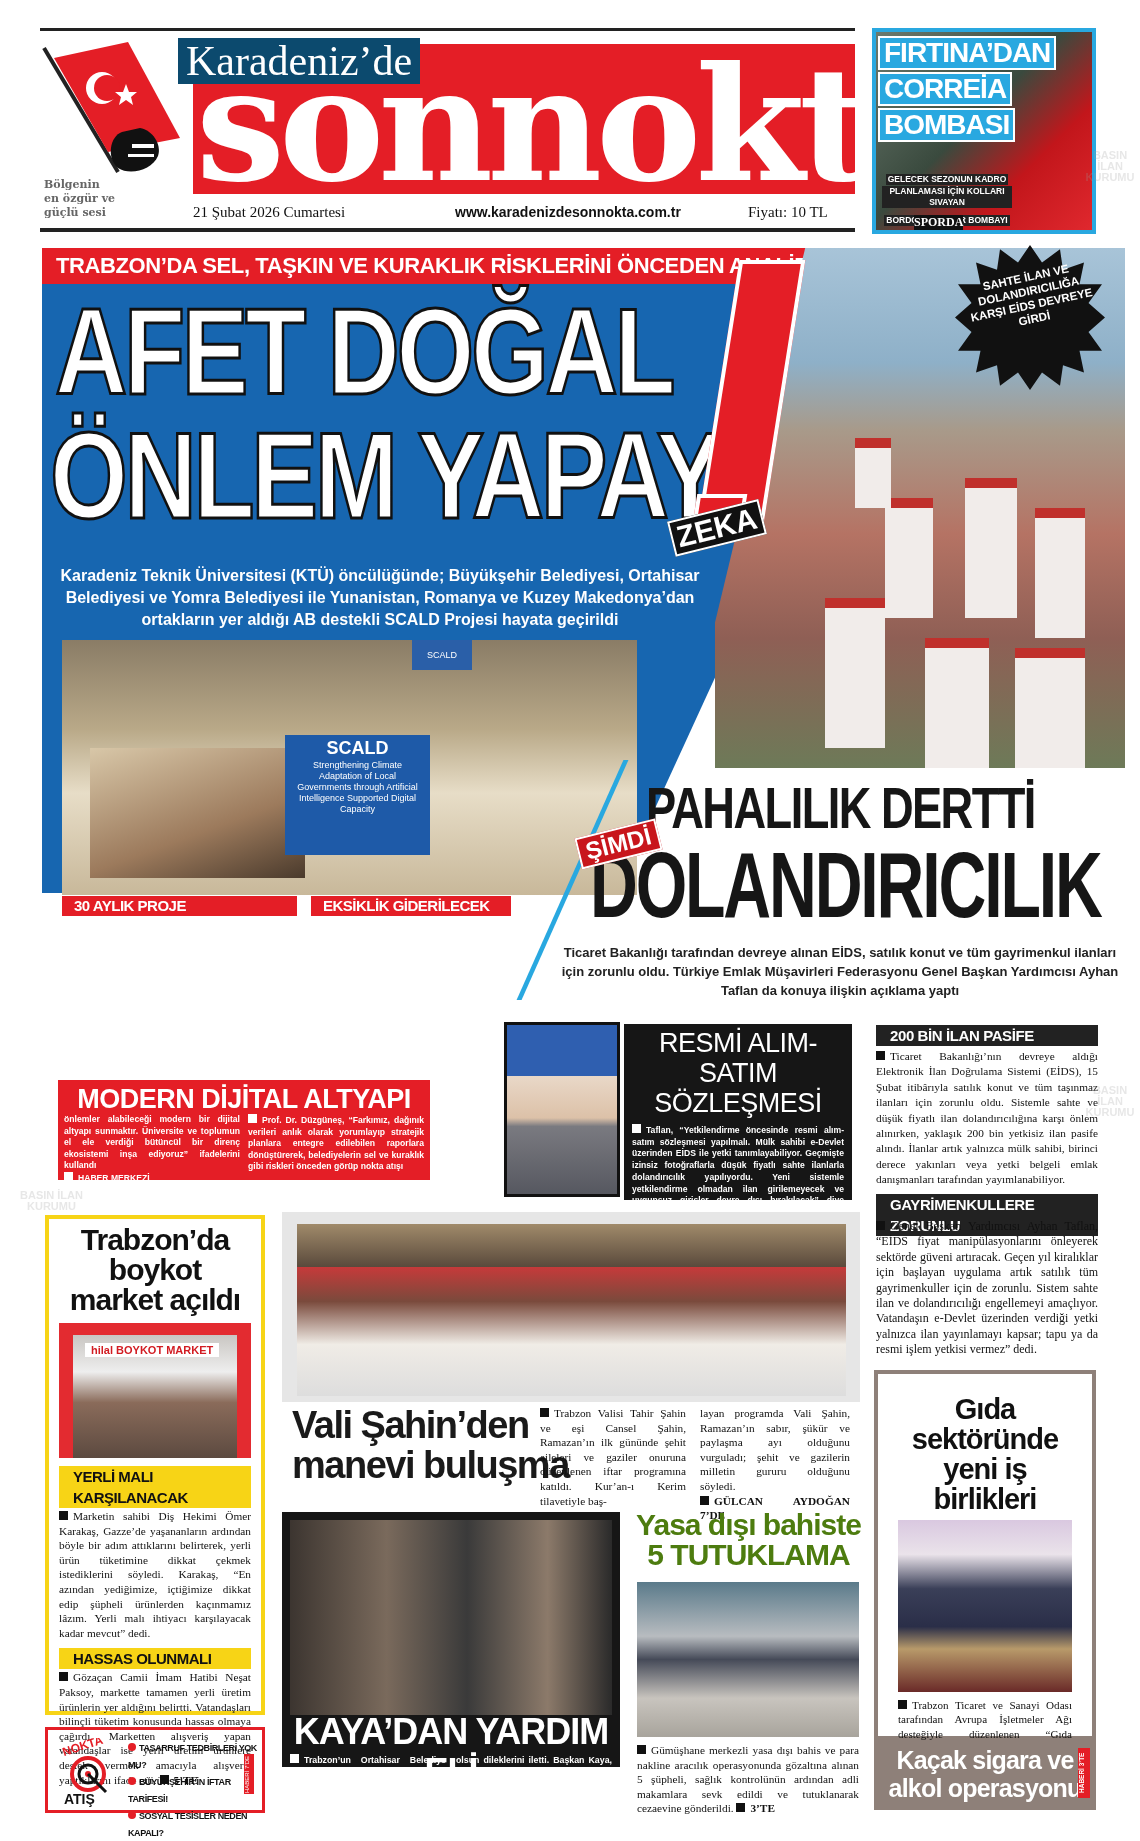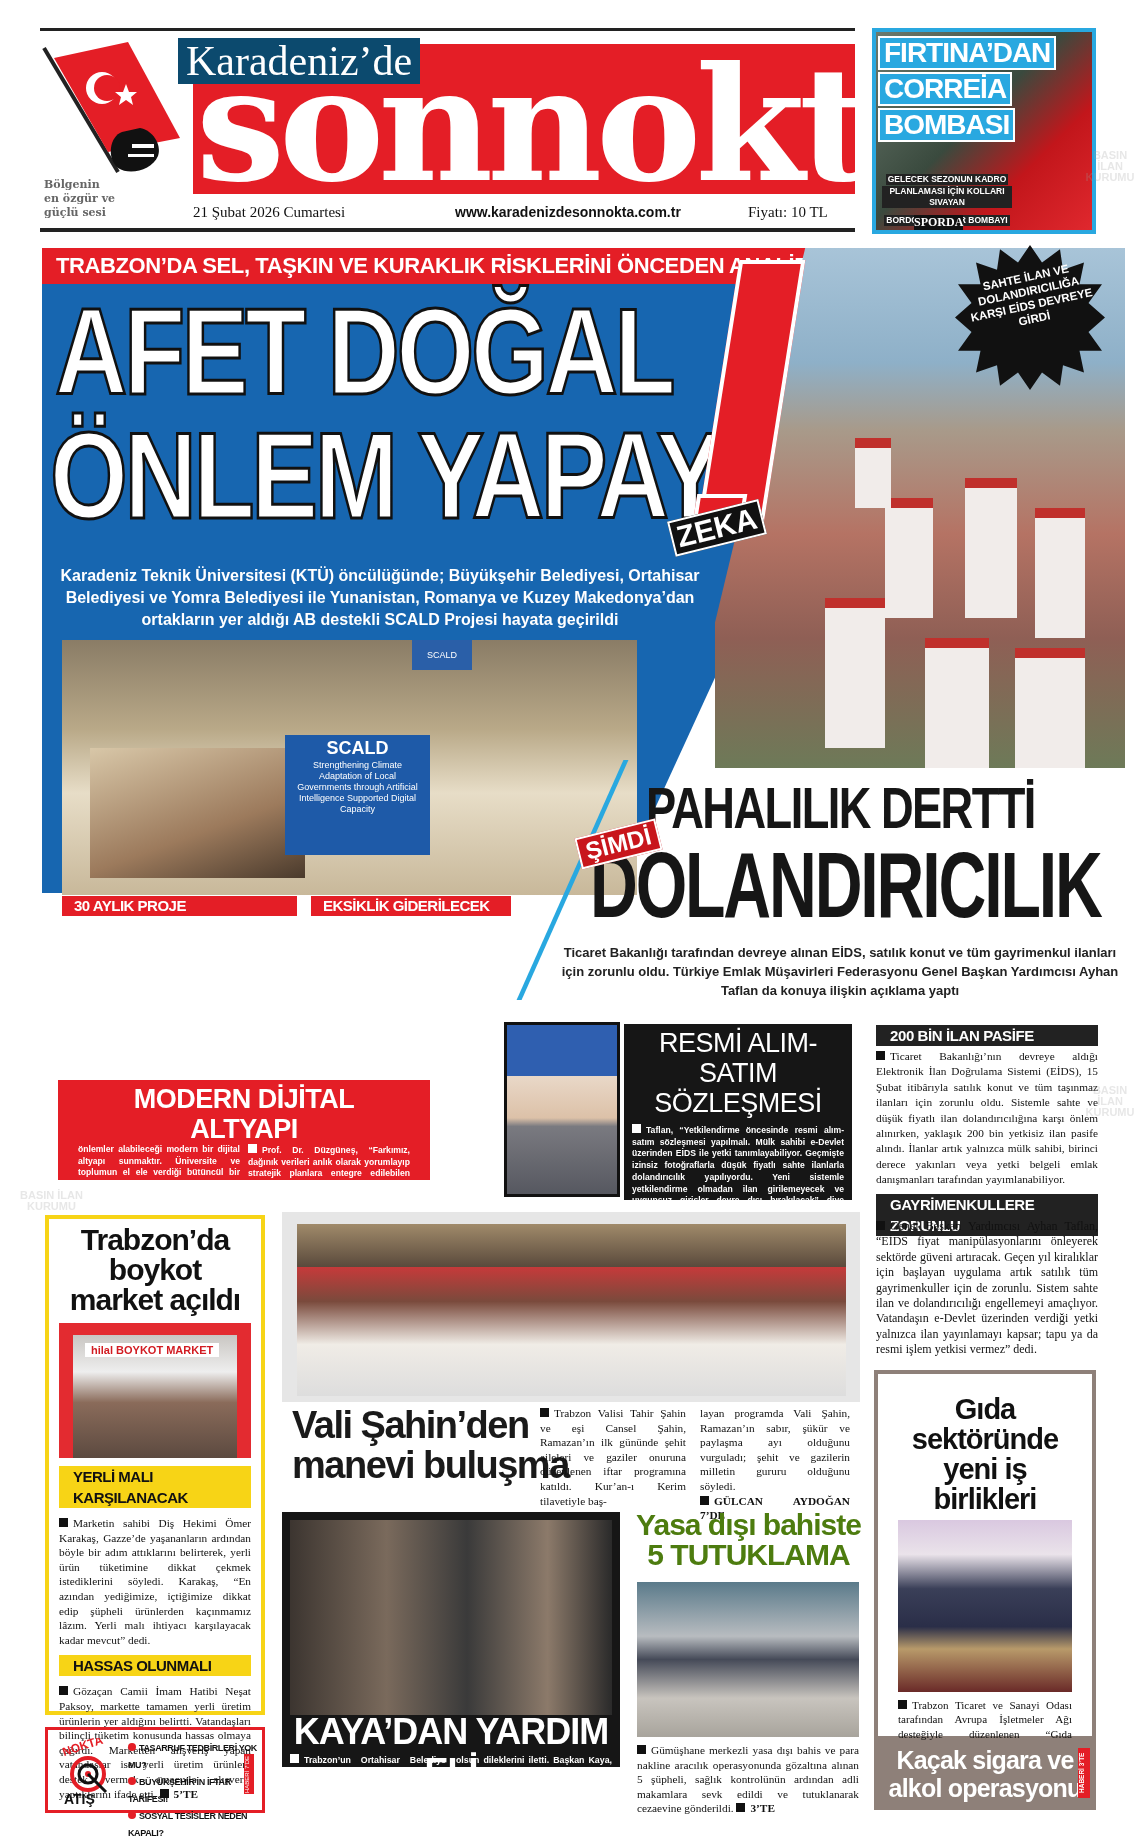--- a/index.html
+++ b/index.html
@@ -40,21 +40,21 @@
 #photo1{left:62px;top:640px;width:575px;height:255px;background:linear-gradient(180deg,#8a7c66 0%,#b9a988 35%,#e7ddc7 60%,#c8b89a 100%)}
 #photo1 .scald{position:absolute;left:350px;top:0;width:60px;height:30px;background:#2a5fa8;color:#fff;font-size:9px;text-align:center;line-height:30px}
 #photo1b{left:90px;top:748px;width:215px;height:130px;background:linear-gradient(160deg,#d8c7a8,#9c7a5c 60%,#4a3a2c)}
 #photo1c{left:285px;top:735px;width:145px;height:120px;background:#1e5aa8;color:#fff;font-size:9px;padding:8px;text-align:center;line-height:11px}
 #photo1c b{font-size:18px;display:block;margin-bottom:6px}
 .sub-red{background:#e41e26;color:#fff;font-weight:700;font-size:15px;line-height:20px;padding-left:12px;letter-spacing:-0.5px}
 #h30{left:62px;top:896px;width:235px}
 #hEks{left:311px;top:896px;width:200px}
 #col30{left:62px;top:918px;width:238px;color:#fff;font-weight:700;font-size:10.5px;line-height:15.6px}
 #colEks{left:311px;top:918px;width:222px;color:#fff;font-weight:700;font-size:10.5px;line-height:15.6px}
-#modern{left:58px;top:1080px;width:372px;height:100px;background:#e41e26;color:#fff;padding:4px 20px}
+#modern{left:58px;top:1080px;width:372px;height:100px;background:#e41e26;color:#fff;padding:4px 6px}
 #modern h2{font-weight:900;font-size:27px;line-height:30px;text-align:center;letter-spacing:-0.5px}
 #modern .cols{display:flex;gap:8px;font-size:8.6px;font-weight:700;line-height:11.6px}
 #modern .cols div{flex:1}
 
 #city{left:715px;top:248px;width:410px;height:520px;background:linear-gradient(180deg,#a8c4d8 0%,#8eb0c8 22%,#a89a8a 35%,#b57364 55%,#8f5f55 75%,#6d7a58 100%);clip-path:polygon(22% 0,100% 0,100% 100%,0 100%,0 72%)}
 .bld{position:absolute;background:#f1ecea;border-top:10px solid #c0302c}
 #burst{left:955px;top:245px;width:150px;height:145px;background:#111;clip-path:polygon(50% 0,58% 12%,70% 3%,72% 17%,86% 12%,83% 27%,98% 27%,89% 40%,100% 50%,89% 60%,98% 73%,83% 73%,86% 88%,72% 83%,70% 97%,58% 88%,50% 100%,42% 88%,30% 97%,28% 83%,14% 88%,17% 73%,2% 73%,11% 60%,0 50%,11% 40%,2% 27%,17% 27%,14% 12%,28% 17%,30% 3%,42% 12%)}
 #burst-text{left:968px;top:270px;width:124px;color:#fff;font-weight:900;font-size:11.5px;line-height:14px;text-align:center;transform:rotate(-12deg)}
 
 #paha1{left:646px;top:780px;width:450px;font-weight:900;font-size:58px;line-height:56px;transform:scaleX(0.78);transform-origin:left top;letter-spacing:-2px;white-space:nowrap;color:#161616}
@@ -71,21 +71,21 @@
 #h200{left:876px;top:1025px;width:222px}
 #col200{left:876px;top:1049px;width:222px;font-family:"Liberation Serif",serif;font-size:11.3px;line-height:15.4px}
 #hGay{left:876px;top:1194px;width:222px}
 #colGay{left:876px;top:1219px;width:222px;font-family:Liberation Serif, serif;font-size:12px;line-height:15.4px}
 
 #boykot{left:45px;top:1215px;width:220px;height:500px;border:4px solid #f7d416;padding:6px 10px}
 #boykot h2{font-weight:900;font-size:30px;line-height:30px;text-align:center;letter-spacing:-1px}
 #boyphoto{margin-top:8px;width:100%;height:135px;background:linear-gradient(180deg,#c9c6c2 0%,#eee 30%,#8a6b5a 55%,#5c4a40 100%);border-left:14px solid #e32b30;border-right:14px solid #e32b30;border-top:12px solid #e32b30;position:relative}
 #boyphoto span{position:absolute;left:12px;top:8px;background:#fff;color:#d21c22;font-weight:900;font-size:11px;padding:1px 6px}
 .sub-yel{background:#f7d416;color:#111;font-weight:700;font-size:15px;line-height:21px;padding-left:14px;letter-spacing:-0.5px;margin-top:8px}
-.boytext{font-family:"Liberation Serif",serif;font-size:11.3px;line-height:14.6px;margin-top:8px}
+.boytext{font-family:"Liberation Serif",serif;font-size:11.3px;line-height:14.6px;margin-top:1px}
 
 #nokta{left:45px;top:1727px;width:220px;height:86px;border:3px solid #e41e26;padding:4px}
 #nokta-logo{position:absolute;left:8px;top:8px;width:64px;height:70px}
 #nokta ul{position:absolute;left:80px;top:10px;list-style:none;font-size:9px;font-weight:700;line-height:17px;letter-spacing:-0.4px}
 #nokta li::before{content:"";display:inline-block;width:8px;height:8px;background:#e41e26;border-radius:50%;margin-right:3px}
 #nokta-tab{position:absolute;right:8px;top:24px;width:10px;height:40px;background:#e41e26;color:#fff;font-size:6px;writing-mode:vertical-rl;transform:rotate(180deg);text-align:center}
 
 #vali{left:282px;top:1212px;width:578px;height:190px;background:#e6e6e6}
 #valiphoto{left:297px;top:1224px;width:549px;height:172px;background:linear-gradient(180deg,#a08a6a 0%,#5a4a3c 25%,#c63a3a 25%,#7a4a3c 45%,#f0ece6 70%,#ddd 100%)}
 #valihead{left:292px;top:1405px;font-weight:900;font-size:38px;line-height:40px;letter-spacing:-1.5px;color:#1a1a1a}

